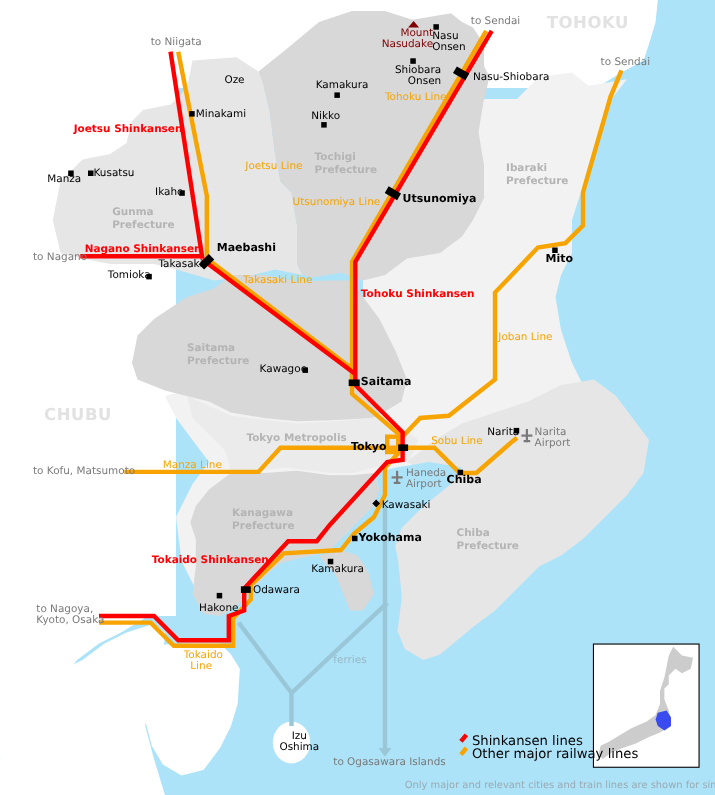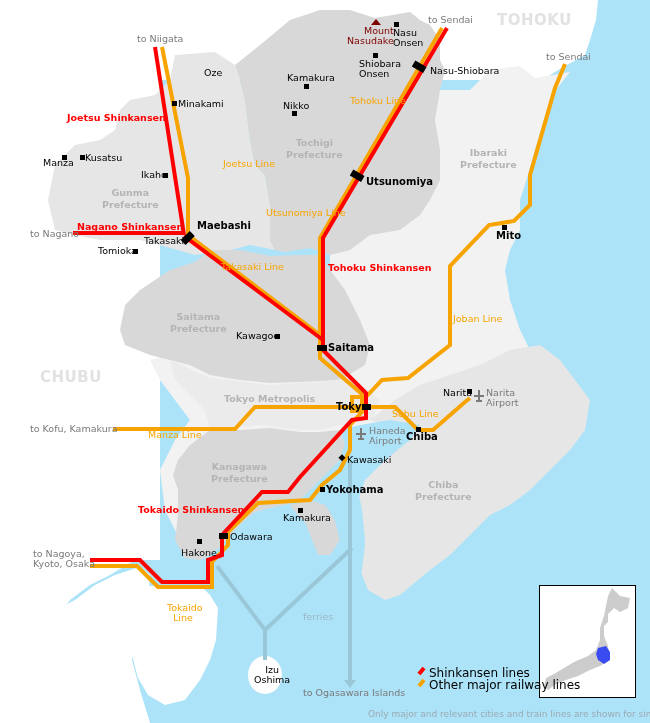--- a/index.html
+++ b/index.html
@@ -1,22 +1,22 @@
 <!DOCTYPE html>
 <html><head>
 <meta charset="utf-8">
 <style>
   html, body { margin: 0; padding: 0; background: #fff; }
   #map-root { position: relative; width: 650px; height: 723px; overflow: hidden; font-family: "DejaVu Sans", sans-serif; }
   svg { position: absolute; left: 0; top: 0; }
   .lbl { position: absolute; white-space: nowrap; font-size: 9.5px; line-height: 10px; color: #000; }
   .gray { color: #7a7a7a; }
   .region { color: #e2e2e2; font-weight: bold; font-size: 15px; letter-spacing: 0.5px; }
-  .pref { color: #b4b4b4; font-weight: bold; font-size: 9.5px; text-align: center; line-height: 12px; }
-  .line-orange { color: #f7a400; margin-top: 12px; }
+  .pref { color: #b4b4b4; font-weight: bold; font-size: 9.5px; line-height: 12px; }
+  .line-orange { color: #f7a400; }
   .line-red { color: #ff0000; font-weight: bold; }
   .bold { font-weight: bold; font-size: 10px; }
   .mount { color: #800000; text-align: right; }
   .airport { color: #7a7a7a; }
   .note { color: #9aaab2; font-size: 9px; }
   .sq { position: absolute; width: 5px; height: 5px; background: #000; }
   .legend-item { position: absolute; font-size: 12px; white-space: nowrap; }
 </style>
 </head>
 <body>
@@ -160,45 +160,45 @@
     </div>
   <div class="lbl pref" style="left:415px;top:479px;">
       <div>Chiba</div>
       <div>Prefecture</div>
     </div>
 
   <div class="lbl gray" style="left:137px;top:34px;">to Niigata</div>
   <div class="lbl gray" style="left:428px;top:15px;">to Sendai</div>
   <div class="lbl gray" style="left:546px;top:52px;">to Sendai</div>
   <div class="lbl gray" style="left:30px;top:229px;">to Nagano</div>
-  <div class="lbl gray" style="left:30px;top:424px;">to Kofu, Kamakura</div>
+  <div class="lbl gray" style="left:30px;top:424px;">to Kofu, Matsumoto</div>
   <div class="lbl gray" style="left:33px;top:549px;">to Nagoya,</div>
   <div class="lbl gray" style="left:33px;top:559px;">Kyoto, Osaka</div>
   <div class="lbl gray" style="left:303px;top:688px;">to Ogasawara Islands</div>
 
   <div class="lbl line-red" style="left:67px;top:113px;">Joetsu Shinkansen</div>
   <div class="lbl line-red" style="left:77px;top:222px;">Nagano Shinkansen</div>
   <div class="lbl line-red" style="left:328px;top:263px;">Tohoku Shinkansen</div>
   <div class="lbl line-red" style="left:138px;top:505px;">Tokaido Shinkansen</div>
 
   <div class="lbl line-orange" style="left:187px;top:147px;padding-left:36px;">Joetsu Line</div>
   <div class="lbl line-orange" style="left:221px;top:250px;">Takasaki Line</div>
   <div class="lbl line-orange" style="left:350px;top:84px;">Tohoku Line</div>
-  <div class="lbl line-orange" style="left:266px;top:196px;">Utsunomiya Line</div>
+  <div class="lbl line-orange" style="left:266px;top:179px;">Utsunomiya Line</div>
   <div class="lbl line-orange" style="left:453px;top:302px;">Joban Line</div>
   <div class="lbl line-orange" style="left:148px;top:418px;">Manza Line</div>
   <div class="lbl line-orange" style="left:392px;top:397px;">Sobu Line</div>
   <div class="lbl line-orange" style="left:167px;top:591px;">Tokaido</div>
   <div class="lbl line-orange" style="left:173px;top:601px;">Line</div>
-  <div class="lbl gray" style="left:303px;top:596px;color:#99b8c4;margin-top:16px;">ferries</div>
+  <div class="lbl gray" style="left:303px;top:596px;color:#99b8c4;">ferries</div>
 
   <div class="lbl bold" style="left:197px;top:221px;">Maebashi</div>
   <div class="lbl bold" style="left:366px;top:177px;">Utsunomiya</div>
   <div class="lbl bold" style="left:328px;top:343px;">Saitama</div>
-  <div class="lbl bold" style="left:336px;top:402px;">Tokyo</div>
+  <div class="lbl bold" style="left:319px;top:402px;">Tokyo</div>
   <div class="lbl bold" style="left:406px;top:432px;">Chiba</div>
   <div class="lbl bold" style="left:326px;top:485px;">Yokohama</div>
   <div class="lbl bold" style="left:496px;top:231px;">Mito</div>
 
   <div class="lbl" style="left:144px;top:236px;">Takasaki</div>
   <div class="lbl" style="left:430px;top:66px;">Nasu-Shiobara</div>
   <div class="lbl" style="left:230px;top:532px;">Odawara</div>
   <div class="lbl" style="left:347px;top:455px;">Kawasaki</div>
   <div class="lbl" style="left:443px;top:388px;">Narita</div>
 
@@ -218,21 +218,21 @@
   <div class="lbl" style="left:283px;top:101px;">Nikko</div>
   <div class="sq" style="left:292px;top:111px;"></div>
   <div class="lbl" style="left:236px;top:331px;">Kawagoe</div>
   <div class="sq" style="left:275px;top:334px;"></div>
   <div class="sq" style="left:298px;top:508px;"></div>
   <div class="lbl" style="left:283px;top:513px;">Kamakura</div>
   <div class="lbl" style="left:181px;top:530px;margin-top:18px;">Hakone</div>
   <div class="sq" style="left:197px;top:539px;"></div>
 
   <div class="sq" style="left:373px;top:53px;"></div>
-  <div class="lbl" style="left:359px;top:59px;text-align:left;">
+  <div class="lbl" style="left:359px;top:59px;text-align:right;">
       <div>Shiobara</div>
       <div>Onsen</div>
     </div>
   <div class="sq" style="left:394px;top:22px;"></div>
   <div class="lbl" style="left:393px;top:28px;">
       <div>Nasu</div>
       <div>Onsen</div>
     </div>
 
   <div class="lbl mount" style="left:347px;top:26px;">

